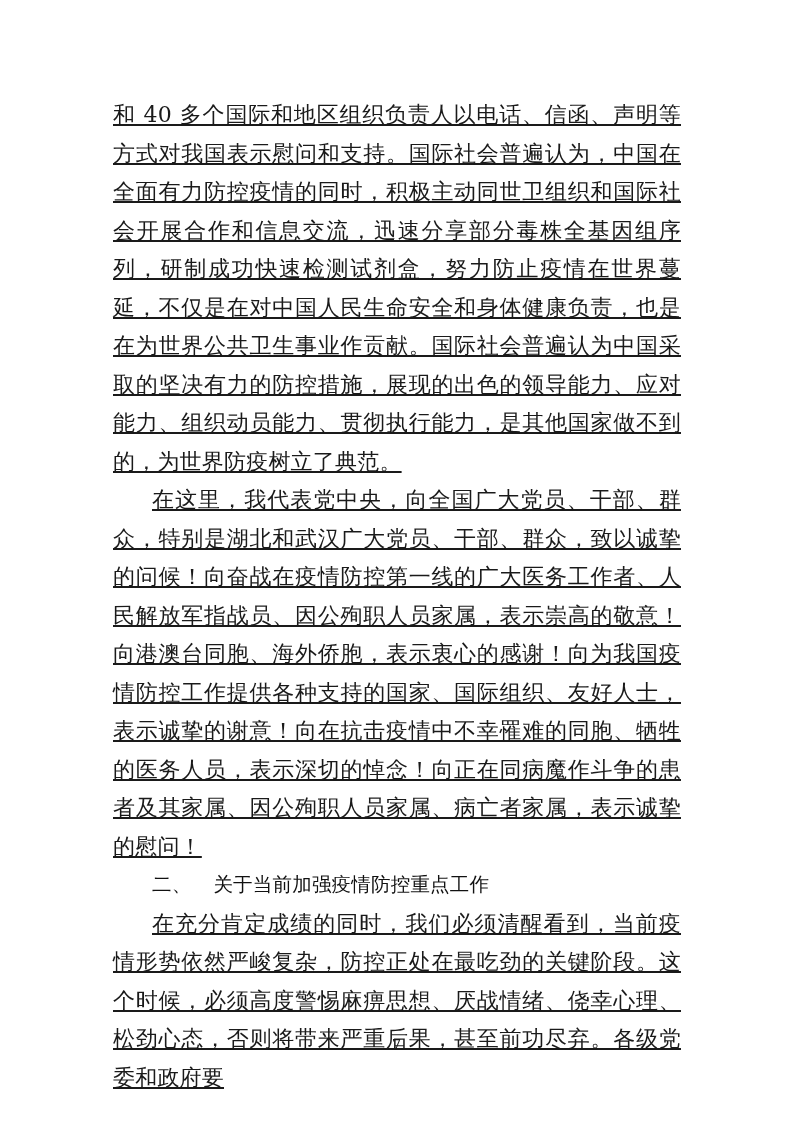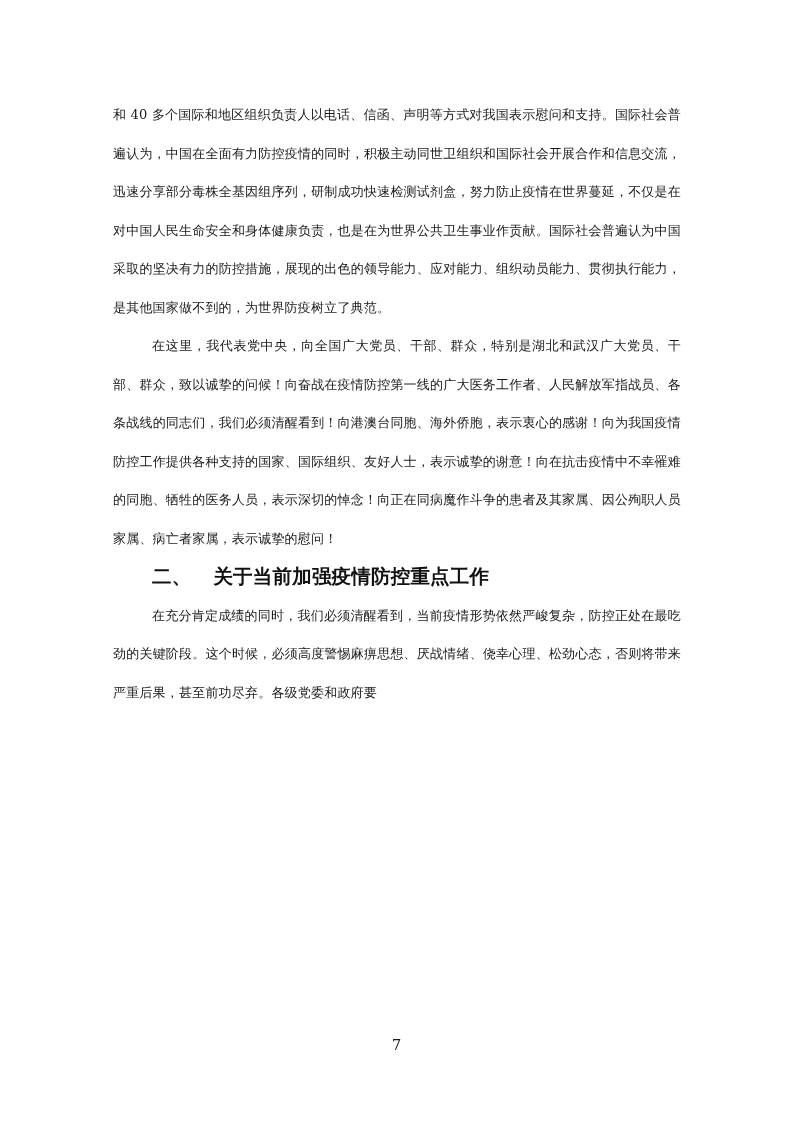--- a/index.html
+++ b/index.html
@@ -18,36 +18,37 @@
     box-sizing: border-box;
     overflow: hidden;
   }
   .content {
     position: absolute;
     left: 113px;
     top: 96px;
     width: 568px;
   }
   .para {
-    font-size: 13px;
+    font-size: 22px;
     line-height: 38.5px;
     color: #1a1a1a;
     text-align: justify;
     text-justify: inter-ideograph;
     margin: 0 0 0 0;
     letter-spacing: 0.2px;
+    text-decoration: underline;
   }
   .indent {
     text-indent: 39px;
   }
   .heading {
     font-size: 19.5px;
     line-height: 38.5px;
     color: #111111;
-    font-weight: bold;
+    font-weight: normal;
     margin: 0;
     text-indent: 39px;
     letter-spacing: 0.2px;
   }
   .heading .num {
     margin-right: 22px;
   }
   .pagenum {
     position: absolute;
     left: 0;
@@ -61,21 +62,21 @@
 </style>
 </head>
 <body>
 
 <div class="page">
   <div class="content">
 
     <p class="para">和 40 多个国际和地区组织负责人以电话、信函、声明等方式对我国表示慰问和支持。国际社会普遍认为，中国在全面有力防控疫情的同时，积极主动同世卫组织和国际社会开展合作和信息交流，迅速分享部分毒株全基因组序列，研制成功快速检测试剂盒，努力防止疫情在世界蔓延，不仅是在对中国人民生命安全和身体健康负责，也是在为世界公共卫生事业作贡献。国际社会普遍认为中国采取的坚决有力的防控措施，展现的出色的领导能力、应对能力、组织动员能力、贯彻执行能力，是其他国家做不到的，为世界防疫树立了典范。</p>
 
 
-    <p class="para indent">在这里，我代表党中央，向全国广大党员、干部、群众，特别是湖北和武汉广大党员、干部、群众，致以诚挚的问候！向奋战在疫情防控第一线的广大医务工作者、人民解放军指战员、各条战线的同志们，我们必须清醒看到！向港澳台同胞、海外侨胞，表示衷心的感谢！向为我国疫情防控工作提供各种支持的国家、国际组织、友好人士，表示诚挚的谢意！向在抗击疫情中不幸罹难的同胞、牺牲的医务人员，表示深切的悼念！向正在同病魔作斗争的患者及其家属、因公殉职人员家属、病亡者家属，表示诚挚的慰问！</p>
+    <p class="para indent">在这里，我代表党中央，向全国广大党员、干部、群众，特别是湖北和武汉广大党员、干部、群众，致以诚挚的问候！向奋战在疫情防控第一线的广大医务工作者、人民解放军指战员、因公殉职人员家属，表示崇高的敬意！向港澳台同胞、海外侨胞，表示衷心的感谢！向为我国疫情防控工作提供各种支持的国家、国际组织、友好人士，表示诚挚的谢意！向在抗击疫情中不幸罹难的同胞、牺牲的医务人员，表示深切的悼念！向正在同病魔作斗争的患者及其家属、因公殉职人员家属、病亡者家属，表示诚挚的慰问！</p>
 
     <p class="heading">
       <span class="num">二、</span><span>关于当前加强疫情防控重点工作</span>
     </p>
 
     <p class="para indent">在充分肯定成绩的同时，我们必须清醒看到，当前疫情形势依然严峻复杂，防控正处在最吃劲的关键阶段。这个时候，必须高度警惕麻痹思想、厌战情绪、侥幸心理、松劲心态，否则将带来严重后果，甚至前功尽弃。各级党委和政府要</p>
 
   </div>
 
   <div class="pagenum">7</div>

